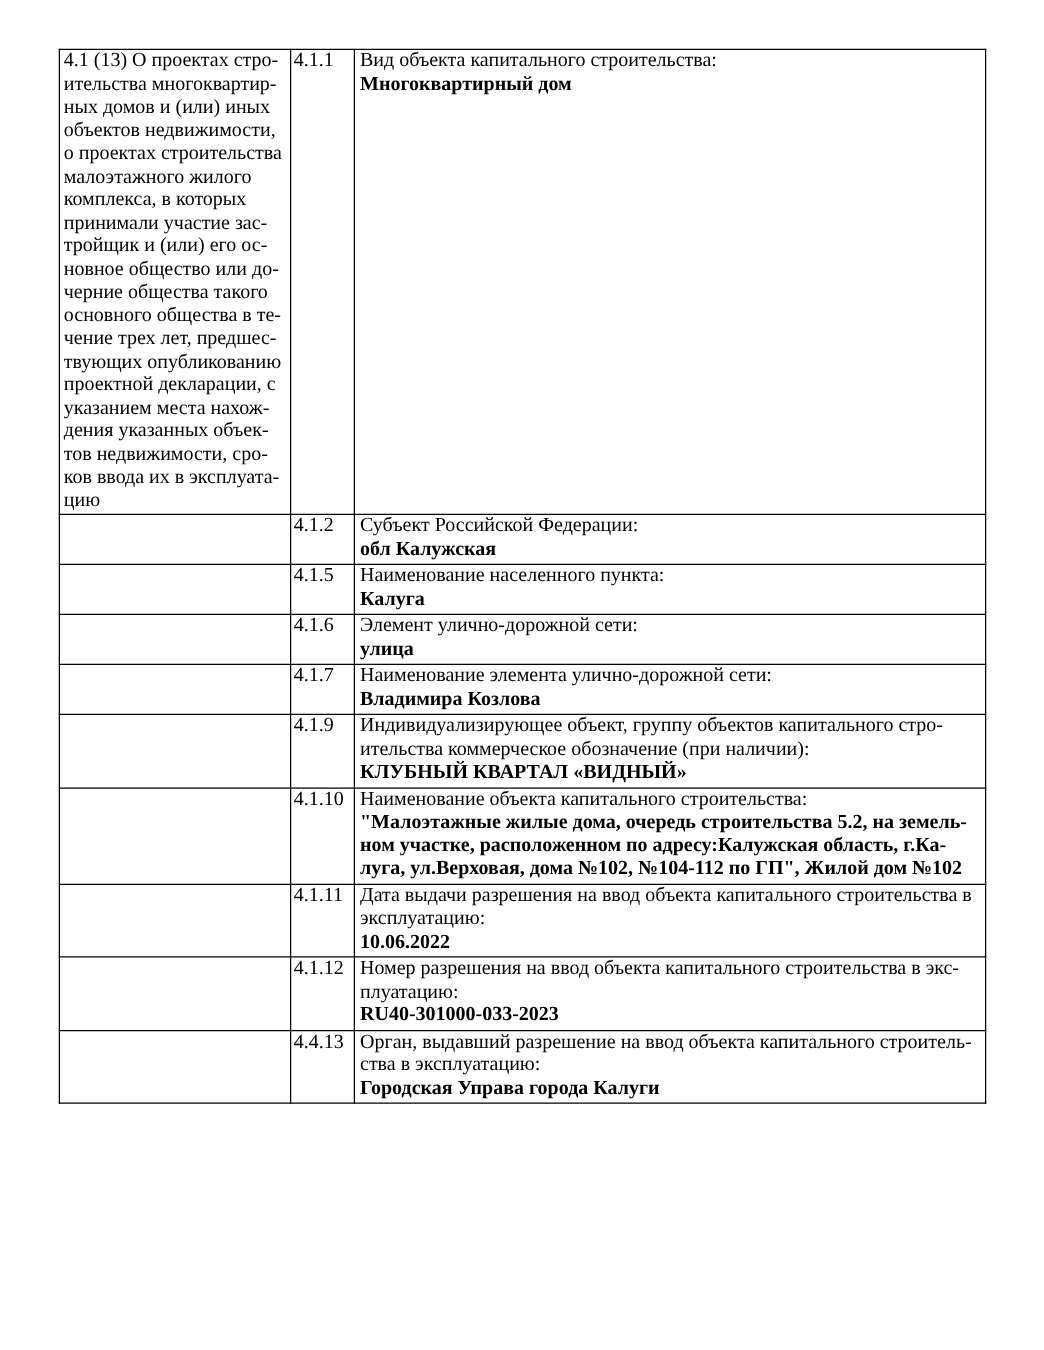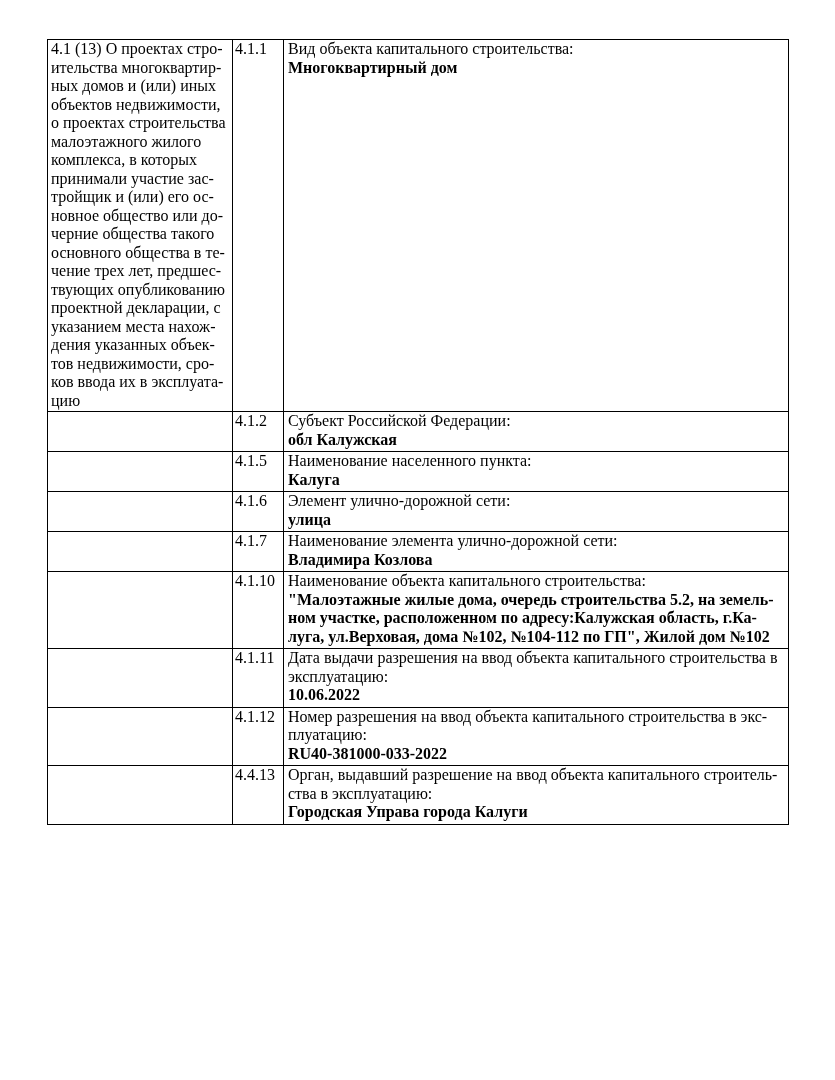--- a/index.html
+++ b/index.html
@@ -122,20 +122,31 @@
     <td class="c2">
       <span>4.1.7</span>
     </td>
     <td class="c3">
       <div class="pre label">Наименование элемента улично-дорожной сети:</div>
       <div class="pre value">Владимира Козлова</div>
     </td>
   </tr>
 
 
+  <tr>
+    <td class="c1"></td>
+    <td class="c2">
+      <span>4.1.9</span>
+    </td>
+    <td class="c3">
+      <div class="pre label">Индивидуализирующее объект, группу объектов капитального стро-
+ительства коммерческое обозначение (при наличии):</div>
+      <div class="pre value">КЛУБНЫЙ КВАРТАЛ «ВИДНЫЙ»</div>
+    </td>
+  </tr>
 
   <tr>
     <td class="c1"></td>
     <td class="c2">
       <span>4.1.10</span>
     </td>
     <td class="c3">
       <div class="pre label">Наименование объекта капитального строительства:</div>
       <div class="pre value">"Малоэтажные жилые дома, очередь строительства 5.2, на земель-
 ном участке, расположенном по адресу:Калужская область, г.Ка-
@@ -156,21 +167,21 @@
   </tr>
 
   <tr>
     <td class="c1"></td>
     <td class="c2">
       <span>4.1.12</span>
     </td>
     <td class="c3">
       <div class="pre label">Номер разрешения на ввод объекта капитального строительства в экс-
 плуатацию:</div>
-      <div class="pre value">RU40-381000-033-2022</div>
+      <div class="pre value">RU40-301000-033-2023</div>
     </td>
   </tr>
 
   <tr>
     <td class="c1"></td>
     <td class="c2">
       <span>4.4.13</span>
     </td>
     <td class="c3">
       <div class="pre label">Орган, выдавший разрешение на ввод объекта капитального строитель-

